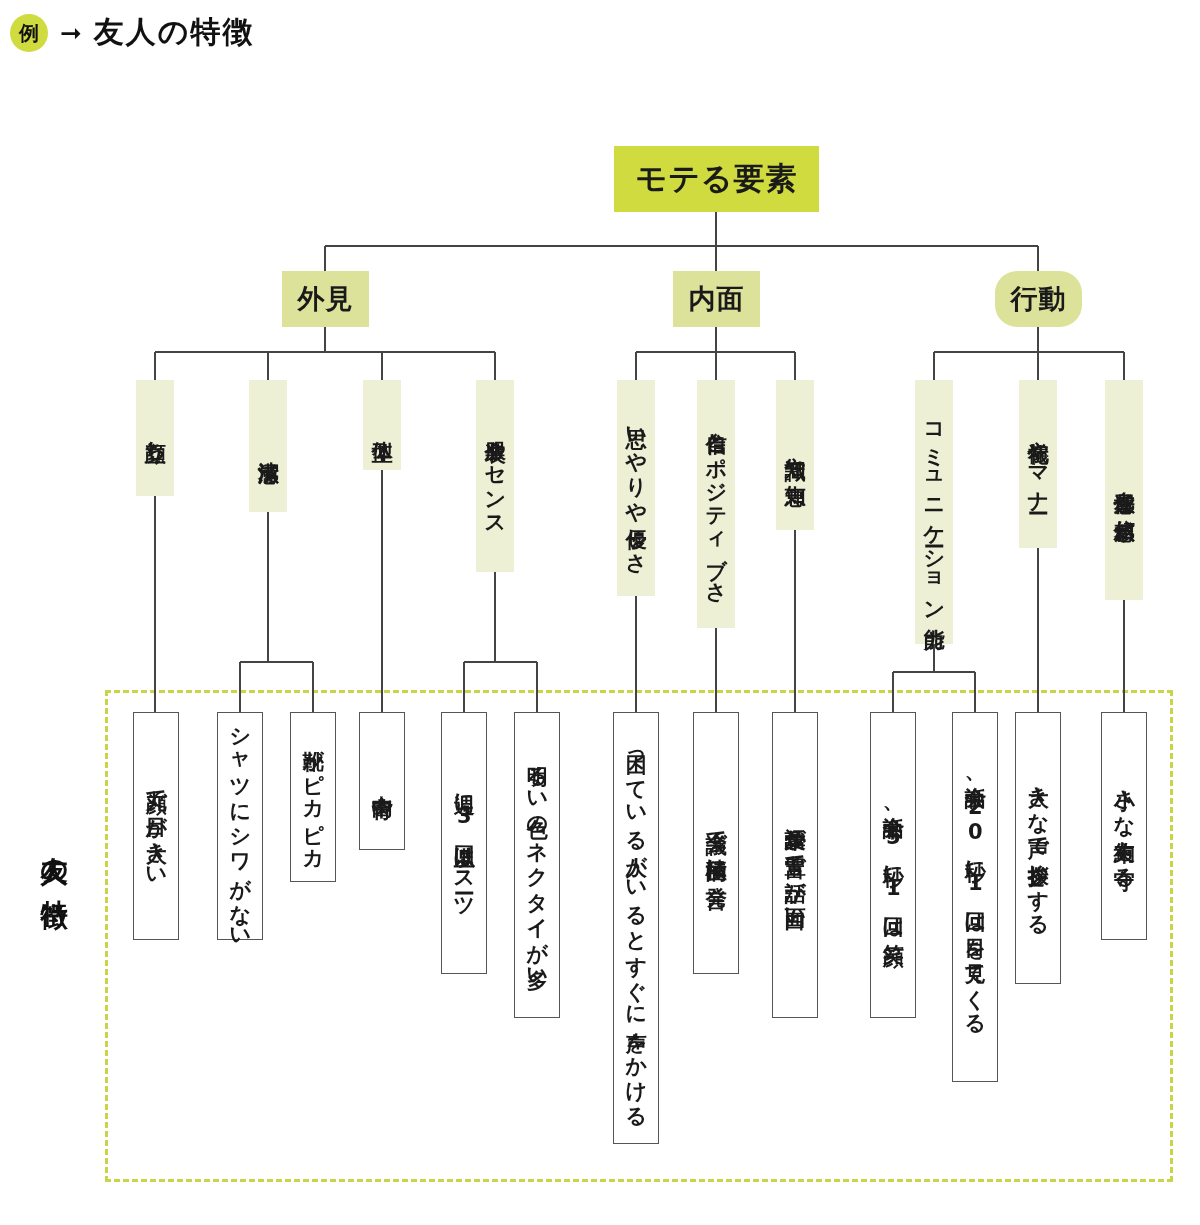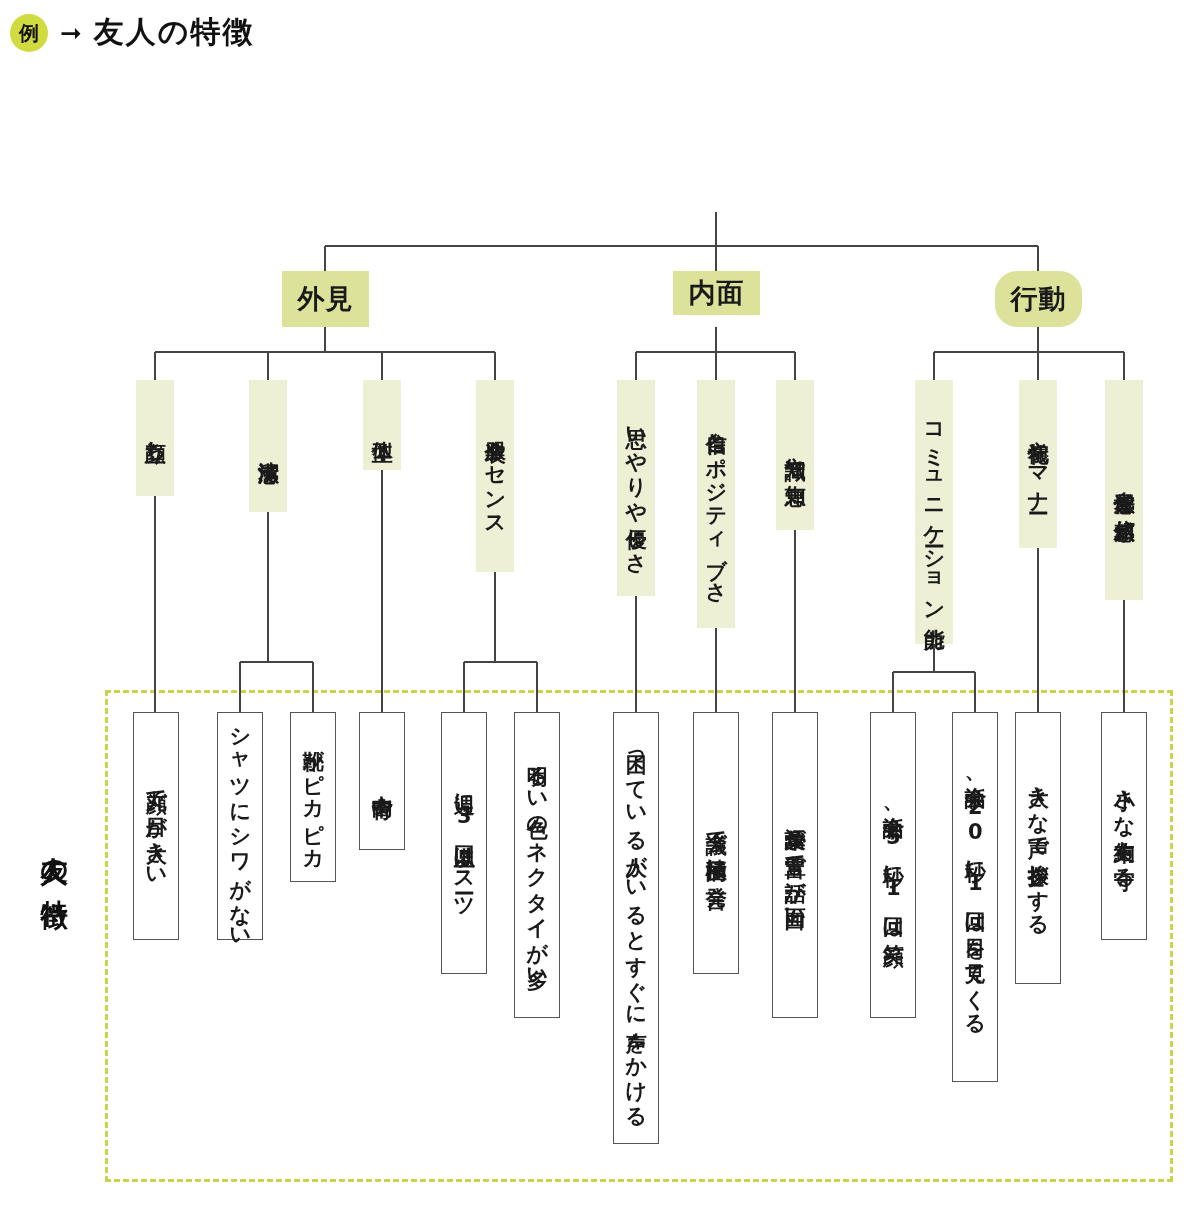--- a/index.html
+++ b/index.html
@@ -143,25 +143,28 @@
       <path d="M893,672 L975,672"></path>
       <path d="M893,672 L893,712"></path>
       <path d="M975,672 L975,712"></path>
 
       <path d="M1038,548 L1038,712"></path>
 
       <path d="M1124,600 L1124,712"></path>
     </g>
   </svg>
 
+  <div class="node root horiz" style="left:614px;top:146px;width:205px;height:66px;">
+    <span class="txt">モテる要素</span>
+  </div>
 
   <div class="node lvl2 horiz" style="left:282px;top:271px;width:87px;height:56px;">
     <span class="txt">外見</span>
   </div>
-  <div class="node lvl2 horiz" style="left:673px;top:271px;width:87px;height:44px;">
+  <div class="node lvl2 horiz" style="left:673px;top:271px;width:87px;height:56px;">
     <span class="txt">内面</span>
   </div>
   <div class="node lvl2 horiz" style="left:995px;top:271px;width:87px;height:56px;border-radius:22px;">
     <span class="txt">行動</span>
   </div>
 
   <div class="node lvl3" style="left:136px;top:380px;width:38px;height:116px;">
     <span class="txt">顔立ち</span>
   </div>
   <div class="node lvl3" style="left:249px;top:380px;width:38px;height:132px;">

